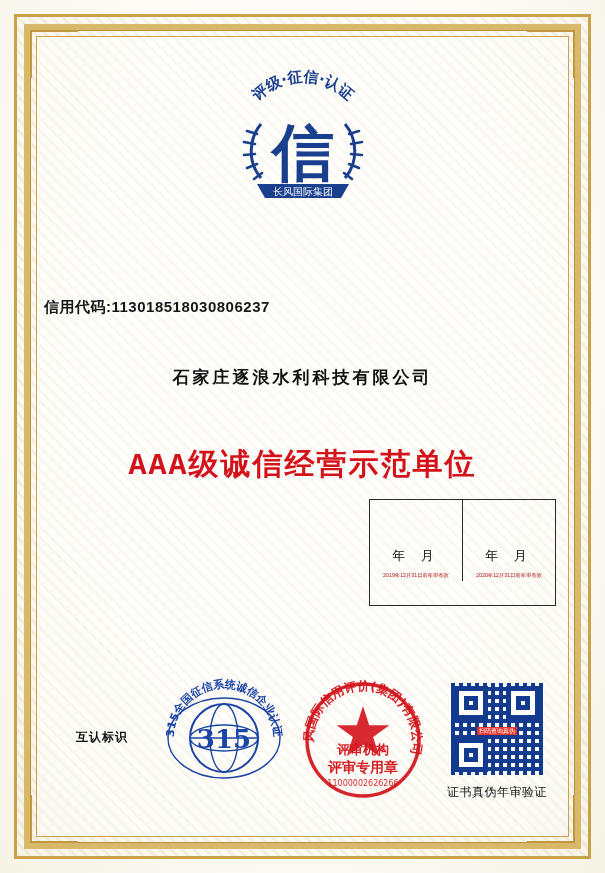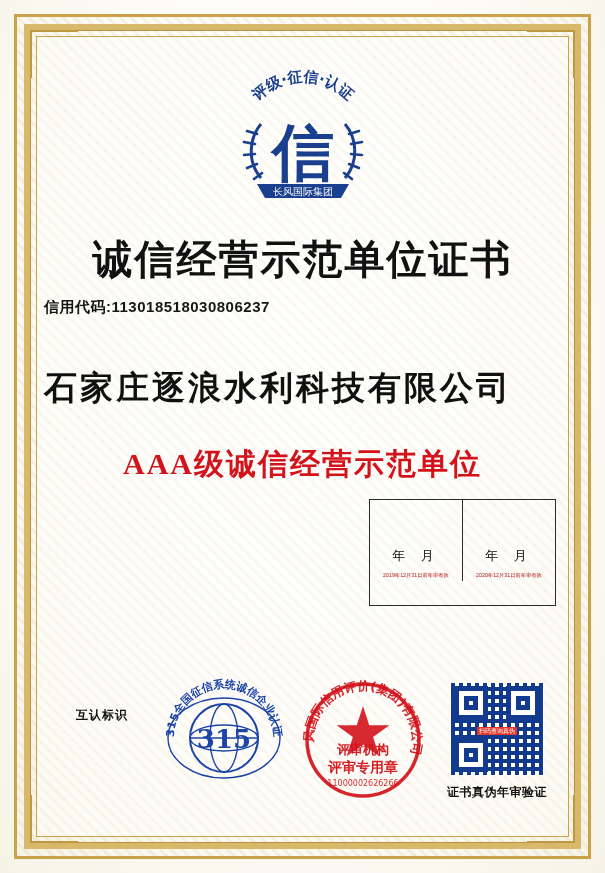--- a/index.html
+++ b/index.html
@@ -107,39 +107,39 @@
     color: #161616;
     letter-spacing: 0.5px;
   }
   .credit-code .code-label { margin-right: 0px; }
 
   .company-name {
     position: absolute;
     top: 322px;
     left: 0;
     width: 517px;
-    text-align: left;
-    font-size: 33px;
+    text-align: center;
+    font-size: 17px;
     font-weight: bold;
     letter-spacing: 3px;
     color: #101010;
     font-family: "DejaVu Sans", "Liberation Sans", sans-serif;
   }
 
   .rating {
     position: absolute;
     top: 400px;
     left: 0;
     width: 517px;
     text-align: center;
     font-size: 30px;
     font-weight: bold;
     letter-spacing: 2px;
     color: #d3121a;
-    font-family: Liberation Serif, serif;
+    font-family: Liberation Mono, monospace;
   }
 
   
   .details {
     position: absolute;
     top: 470px;
     left: 20px;
     width: 280px;
     font-size: 14.5px;
     line-height: 26px;
@@ -223,21 +223,21 @@
     align-items: center;
     justify-content: center;
     color: #1b44a6;
     font-size: 16px;
     font-weight: bold;
     font-family: "DejaVu Serif", "Liberation Serif", serif;
     letter-spacing: 0.5px;
     background: rgba(255,255,255,0.4);
   }
   .cf-caption {
-    margin-top: 3px;
+    margin-top: 25px;
     font-size: 12px;
     color: #111;
     font-weight: bold;
     letter-spacing: 1px;
   }
 
   .seal-globe {
     position: absolute;
     left: 120px;
     top: 34px;
@@ -299,21 +299,21 @@
     color: #ffffff;
     font-size: 6px;
     padding: 1px 2px;
     white-space: nowrap;
     letter-spacing: 0px;
     line-height: 1;
   }
   .qr-caption {
     margin-top: 8px;
     font-size: 12px;
-    font-weight: bold;
+    font-weight: normal;
     color: #111;
     letter-spacing: 0.5px;
   }
 </style>
 </head>
 <body>
 
 <div class="certificate">
 
   <div class="border-outer"></div>
@@ -344,21 +344,20 @@
           <path d="M128 72 l10 -3 M130 82 l11 -2 M130 92 l11 1 M128 102 l10 4 M123 111 l8 6" stroke="#1b3f8f" stroke-width="2.6" fill="none" stroke-linecap="round"></path>
 
           <text x="82" y="112" text-anchor="middle" font-family="DejaVu Sans, Liberation Sans, sans-serif" font-size="62" font-weight="bold" fill="#1b3f8f">信</text>
 
           <path d="M36 122 h92 l-8 14 h-76 z" fill="#1b3f8f"></path>
           <text x="82" y="133" text-anchor="middle" font-family="DejaVu Sans, Liberation Sans, sans-serif" font-size="10" fill="#ffffff">长风国际集团</text>
         </svg>
       </div>
     </div>
 
-    <div class="main-title">诚信经营示范单位证书</div>
 
     <div class="credit-code">
       <span class="code-label">信用代码:</span><span>113018518030806237</span>
     </div>
 
     <div class="company-name">石家庄逐浪水利科技有限公司</div>
 
     <div class="rating">AAA级诚信经营示范单位</div>
 
 

